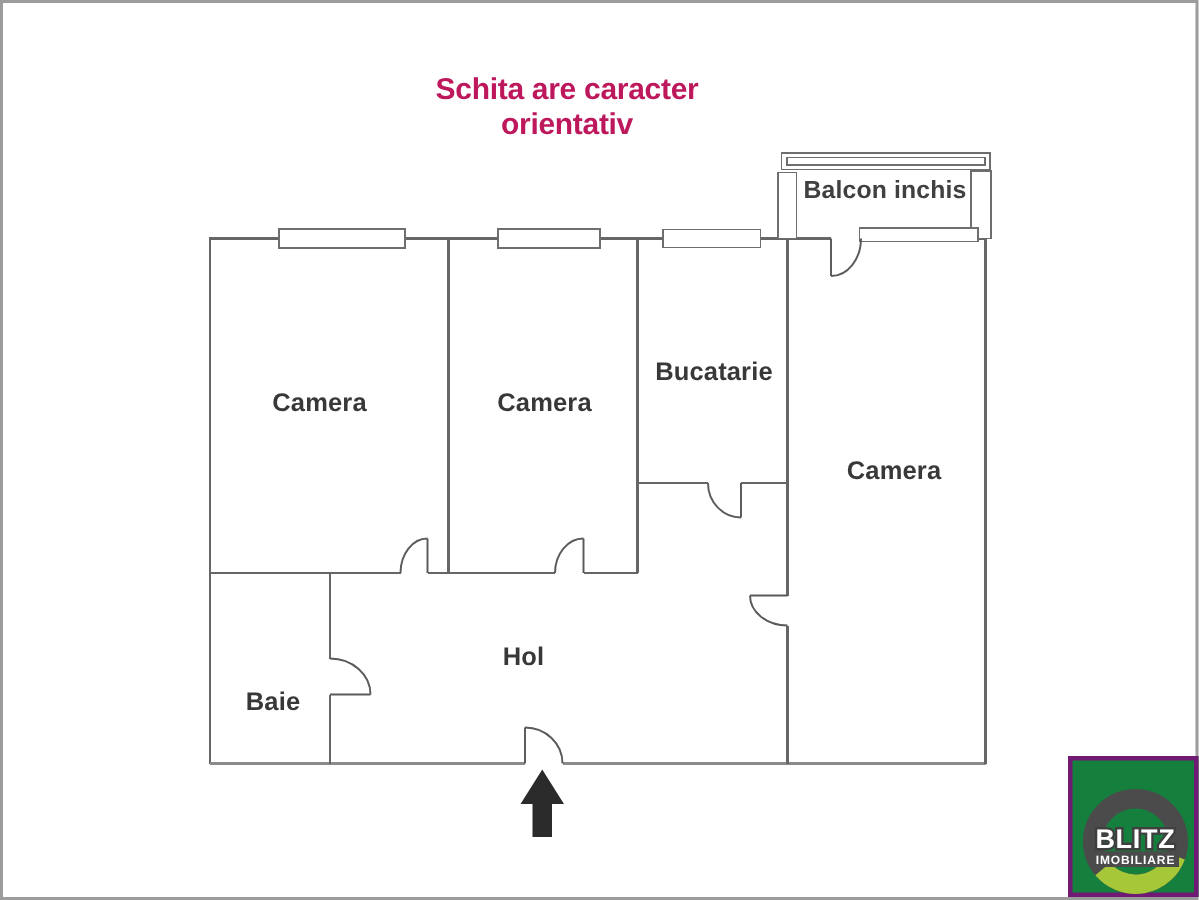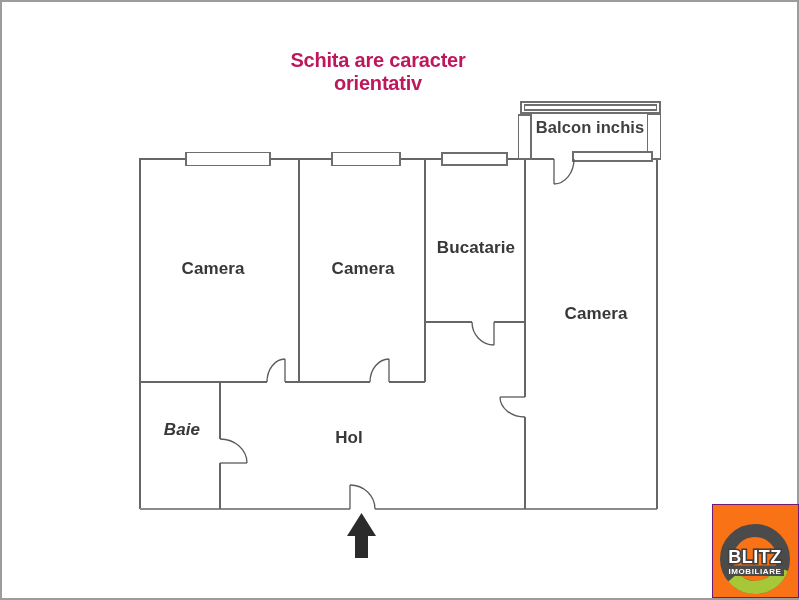--- a/index.html
+++ b/index.html
@@ -36,22 +36,22 @@
     font-size:17px;
     font-weight:600;
     color:#383838;
     letter-spacing:0.1px;
     white-space:nowrap;
   }
   .logo-box{
     position:absolute;
     left:710px; top:502px;
     width:87px; height:94px;
-    background:#f97316;
-    border:1px solid #701a75;
+    background:#15803d;
+    border:3px solid #701a75;
     box-sizing:border-box;
   }
   .logo-box svg{ position:absolute; left:0; top:0; }
 </style>
 </head>
 <body>
 
 <div class="frame">
 
   <div class="title">Schita are caracter orientativ</div>
@@ -113,21 +113,21 @@
       </g>
     </g>
 
     <polygon fill="#2b2b2b" points="359.5,511 345,534 353,534 353,556 366,556 366,534 374,534"></polygon>
   </svg>
 
   <div class="room-label" style="left:141px; top:257px;">Camera</div>
   <div class="room-label" style="left:291px; top:257px;">Camera</div>
   <div class="room-label" style="left:404px; top:220px;margin-top:16px;">Bucatarie</div>
   <div class="room-label" style="left:524px; top:302px;">Camera</div>
-  <div class="room-label" style="left:110px; top:418px;font-style:italic;">Baie</div>
+  <div class="room-label" style="left:110px; top:456px;">Baie</div>
   <div class="room-label" style="left:277px; top:426px;">Hol</div>
   <div class="room-label" style="left:518px; top:116px; font-size:16.5px; font-weight:600; color:#404040;">Balcon inchis</div>
 
   <div class="logo-box">
     <svg width="85" height="92" viewBox="0 0 85 92">
 
       <circle cx="42" cy="54" r="28.5" fill="none" stroke="#4b4b4b" stroke-width="13"></circle>
 
       <path d="M68.8,63.7 A28.5,28.5 0 0 1 20.2,72.3" fill="none" stroke="#a6c838" stroke-width="13"></path>
 

